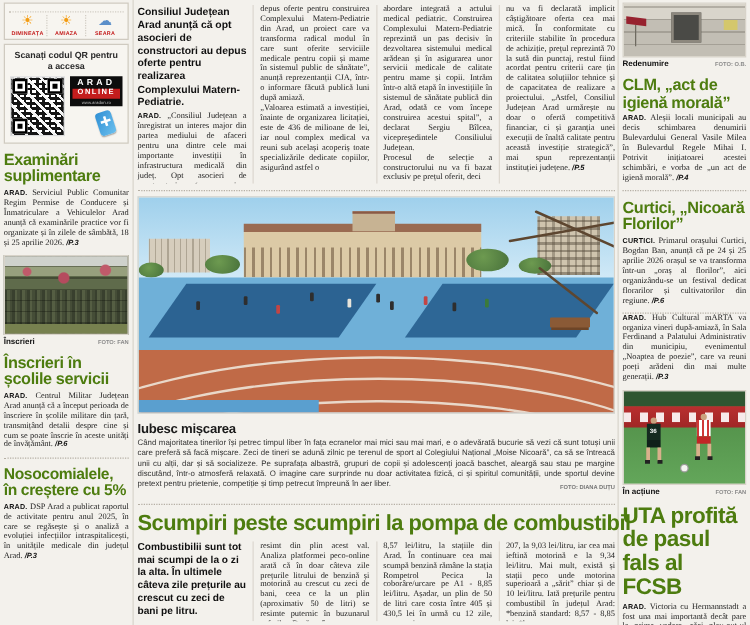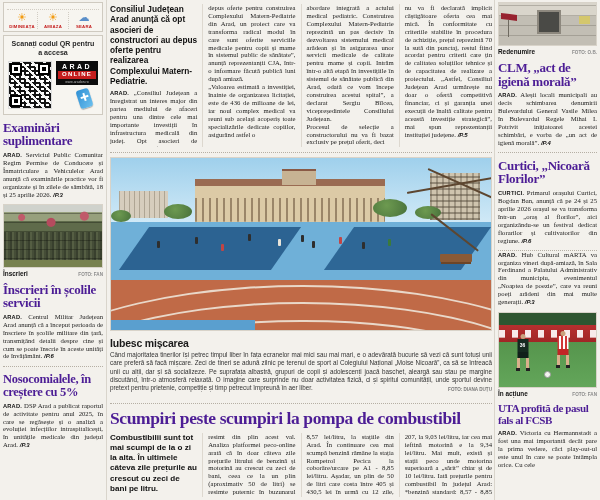--- a/index.html
+++ b/index.html
@@ -3,21 +3,21 @@
 <meta charset="utf-8">
 <style>
   html,body{margin:0;padding:0}
   .page{position:relative;width:600px;height:500px;background:#f3f1ec;overflow:hidden;
         font-family:"Liberation Sans",sans-serif;color:#1a1a1a}
   .vsep{position:absolute;top:0;bottom:0;width:1px;background:#d9d5cc}
   .colL{position:absolute;left:3px;top:2px;width:100px}
   .colC{position:absolute;left:110px;top:0;width:382px}
   .colR{position:absolute;left:498px;top:2px;width:99px}
 
-  h2,h3{margin:0;font-weight:700;color:#4c1d95;font-family:Liberation Serif, serif}
+  h2,h3{margin:0;font-weight:700;color:#4d7c0f;font-family:Liberation Sans, sans-serif}
   .h-small{font-size:13px;line-height:1.05;letter-spacing:-0.3px;margin:6px 0 3px}
   .body{font-family:"Liberation Serif",serif;font-size:6.7px;line-height:1.18;
         text-align:justify;color:#1c1c1c;margin:0}
   .pre{white-space:pre-line}
   .tag{font-family:"Liberation Sans",sans-serif;font-weight:700;font-size:5.7px;color:#111;letter-spacing:.2px}
   .ref{font-family:"Liberation Sans",sans-serif;font-weight:700;font-style:italic;font-size:6px;color:#111}
   .caprow{display:flex;justify-content:space-between;align-items:baseline;margin:2px 0 0}
   .cap{font-weight:700;font-size:6.4px;color:#111}
   .credit{font-size:4.6px;color:#8b8b8b;font-weight:700}
   .hsep{border-top:1px dotted #b5afa4;margin:5px 0 0}
@@ -366,19 +366,19 @@
         <div class="boot" style="left:1px"></div>
           <div class="boot" style="right:1px"></div>
       </div>
       <div class="ball" style="left:46%;top:78%"></div>
     </div>
     <div class="caprow">
       <span class="cap">În acțiune</span>
       <span class="credit">FOTO: FAN</span>
     </div>
 
-    <h3 class="h-small" style="font-size:11px;letter-spacing:-0.4px">UTA profită de pasul fals al FCSB</h3>
+    <h3 class="h-small" style="font-size:18px;letter-spacing:-0.4px">UTA profită de pasul fals al FCSB</h3>
     <p class="body">
       <span class="tag">ARAD.</span>
       <span>Victoria cu Hermannstadt a fost una mai importantă decât pare la prima vedere, căci play-out-ul este unul în care se poate întâmpla orice. Cu cele</span>
     </p>
   </div>
 </div>
 
 </body></html>

